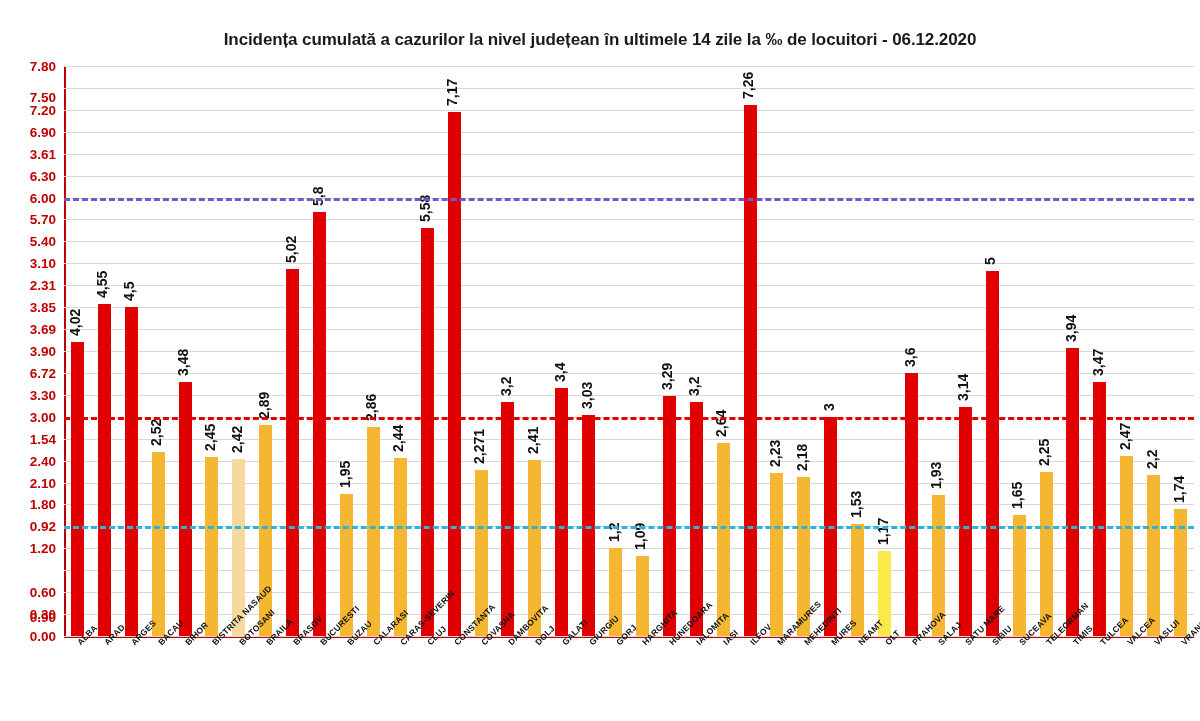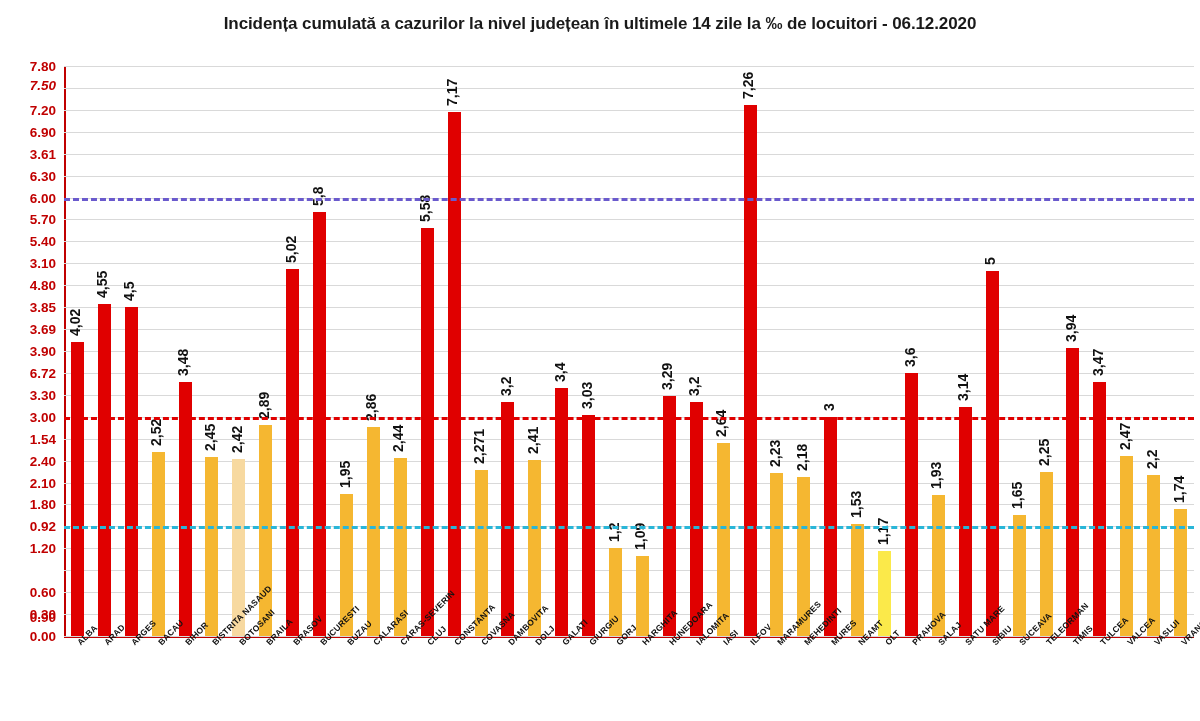--- a/index.html
+++ b/index.html
@@ -14,21 +14,21 @@
     overflow: hidden;
   }
   #chart-root {
     position: relative;
     width: 1200px;
     height: 721px;
     background: #ffffff;
   }
   #chart-title {
     position: absolute;
-    top: 14px;
+    top: 30px;
     left: 0;
     width: 1200px;
     text-align: center;
     font-size: 17px;
     font-weight: bold;
     color: #1a1a1a;
     letter-spacing: -0.1px;
   }
 
   
@@ -149,30 +149,30 @@
       <div class="tick" style="top: 438.462px;">1.80</div>
       <div class="tick" style="top: 416.538px;">2.10</div>
       <div class="tick" style="top: 394.615px;">2.40</div>
       <div class="tick" style="top: 372.692px;">1.54</div>
       <div class="tick" style="top: 350.769px;">3.00</div>
       <div class="tick" style="top: 328.846px;">3.30</div>
       <div class="tick" style="top: 306.923px;">6.72</div>
       <div class="tick" style="top: 285px;">3.90</div>
       <div class="tick" style="top: 263.077px;">3.69</div>
       <div class="tick" style="top: 241.154px;">3.85</div>
-      <div class="tick" style="top: 219.231px;">4.80</div>
+      <div class="tick" style="top: 219.231px;">2.31</div>
       <div class="tick" style="top: 197.308px;">3.10</div>
       <div class="tick" style="top: 175.385px;">5.40</div>
       <div class="tick" style="top: 153.462px;">5.70</div>
       <div class="tick" style="top: 131.538px;">6.00</div>
       <div class="tick" style="top: 109.615px;">6.30</div>
       <div class="tick" style="top: 87.6923px;">3.61</div>
       <div class="tick" style="top: 65.7692px;">6.90</div>
       <div class="tick" style="top: 43.8462px;">7.20</div>
-      <div class="tick" style="top: 19px; font-style: italic;">7.50</div>
+      <div class="tick" style="top: 31px;">7.50</div>
       <div class="tick" style="top: 0px;">7.80</div>
     </div>
   <div id="axis-vertical"></div>
   <div id="axis-horizontal"></div>
 
   <div id="plot">
       <div class="grid-line" style="top: 570px;"></div>
       <div class="grid-line" style="top: 548.077px;"></div>
       <div class="grid-line" style="top: 526.154px;"></div>
       <div class="grid-line" style="top: 504.231px;"></div>

